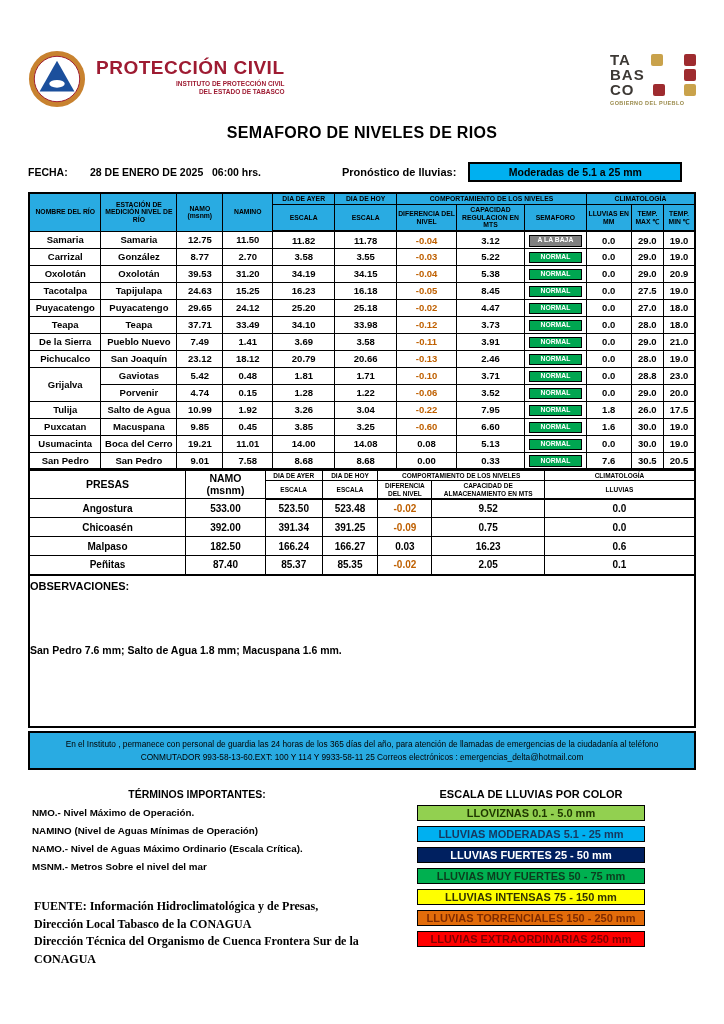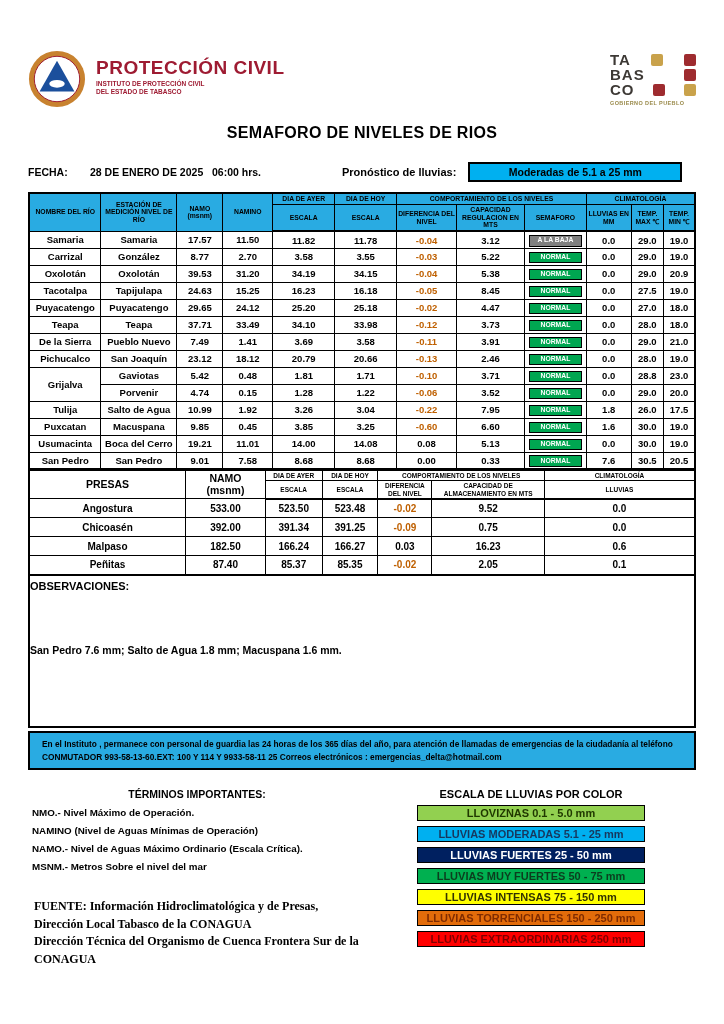--- a/index.html
+++ b/index.html
@@ -6,21 +6,21 @@
     --hdr-cyan:#29ABE2; --bright-cyan:#00B0F0; --maroon:#9E1B32;
     --green:#00A651; --gray-badge:#7F7F7F; --neg:#BF6000;
     --tab-dark:#3D3935; --tab-gold:#C9A24B; --tab-red:#9E2B2F; --gob-gold:#9A8A4A;
   }
   *{box-sizing:border-box;margin:0;padding:0;}
   body{width:724px;height:1024px;background:#fff;font-family:"Liberation Sans",sans-serif;color:#000;}
   .page{width:724px;height:1024px;overflow:hidden;padding:50px 28px 0 28px;position:relative;}
 
   
   .hdr{display:flex;justify-content:space-between;align-items:flex-start;height:70px;}
-  .brand{display:flex;gap:10px;align-items:flex-start;}
+  .brand{display:flex;gap:10px;align-items:flex-start;text-align:right;}
   .brand-text{padding-top:8px;}
   .brand-title{font-size:19px;font-weight:800;color:var(--maroon);letter-spacing:.5px;line-height:1;}
   .brand-sub{font-size:6.5px;font-weight:700;color:var(--maroon);line-height:1.25;margin-top:3px;}
   .tab-logo{padding-top:2px;text-align:left;width:86px;}
   .tab-line{display:flex;align-items:center;gap:2px;line-height:1;justify-content:space-between;}
   .tab-line .txt{font-size:15px;font-weight:800;color:var(--tab-dark);letter-spacing:1px;}
   .g{width:12px;height:12px;border-radius:2px;display:inline-block;}
   .g.gold{background:var(--tab-gold);}
   .g.red{background:var(--tab-red);}
   .tab-caption{font-size:5.5px;font-weight:700;color:var(--gob-gold);margin-top:3px;letter-spacing:.4px;}
@@ -53,21 +53,21 @@
   .presas thead tr:last-child th{border-bottom:2px solid #000;}
   .presas td{font-size:10px;font-weight:800;text-align:center;height:19px;padding:0;}
 
   
   .obs{border:2px solid #000;border-top:none;width:668px;height:152px;text-align:left;padding-top:4px;}
   .obs-title{font-size:11px;font-weight:800;}
   .obs-text{font-size:10.5px;font-weight:800;margin-top:52px;}
 
   
   .band{margin-top:3px;border:2px solid #000;background:var(--hdr-cyan);width:668px;
-        font-size:8.3px;font-weight:700;padding:5px 12px;line-height:1.55;}
+        font-size:8.3px;font-weight:400;text-align:center;padding:5px 12px;line-height:1.55;}
 
   
   .bottom{display:flex;margin-top:18px;}
   .terms{width:385px;padding-left:4px;}
   .terms-title{font-size:10.5px;font-weight:800;text-align:center;width:330px;}
   .term-line{font-size:9.8px;font-weight:800;margin-top:7px;}
   .escala{width:228px;margin-left:4px;}
   .escala-title{font-size:11px;font-weight:800;text-align:center;margin-bottom:5px;}
   .bar{height:16px;border:1.5px solid #000;margin-bottom:5px;display:flex;align-items:center;justify-content:center;
        font-size:11px;font-weight:700;}
@@ -161,21 +161,21 @@
         <th>SEMAFORO</th>
         <th>LLUVIAS EN MM</th>
         <th>TEMP. MAX ℃</th>
         <th>TEMP.  MIN ℃</th>
       </tr>
     </thead>
     <tbody id="rivers-body">
         <tr>
           <td>Samaria</td>
           <td>Samaria</td>
-          <td>17.57</td>
+          <td>12.75</td>
           <td>11.50</td>
           <td>11.82</td>
           <td>11.78</td>
           <td class="neg">-0.04</td>
           <td>3.12</td>
           <td><span class="badge" style="background: rgb(127, 127, 127);">A LA BAJA</span></td>
           <td>0.0</td>
           <td>29.0</td>
           <td>19.0</td>
         </tr>

